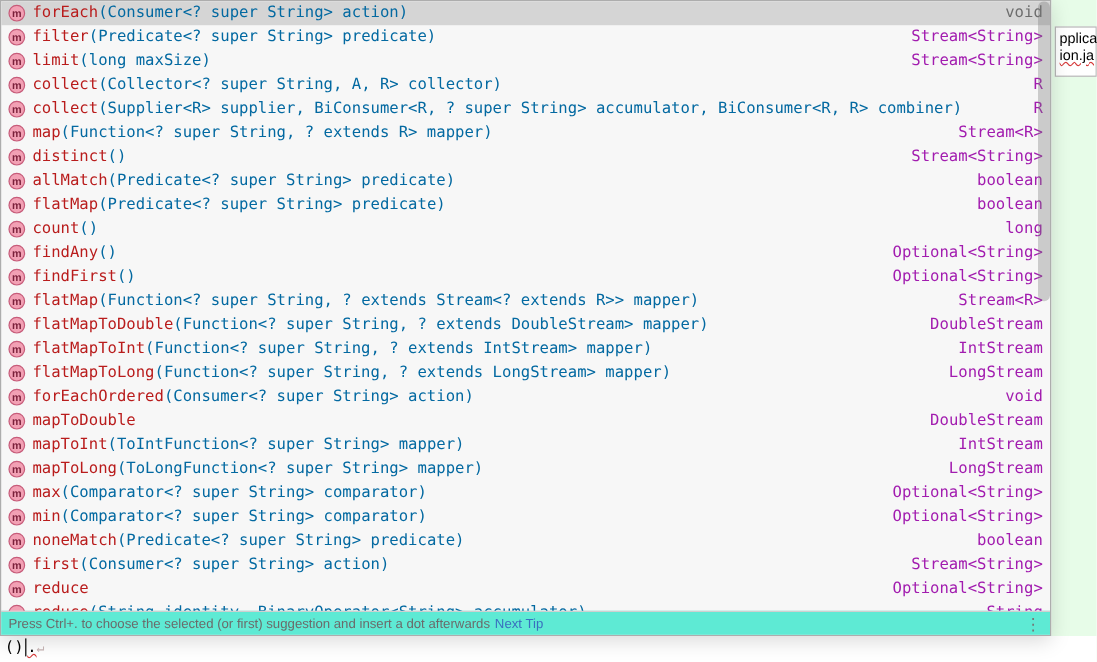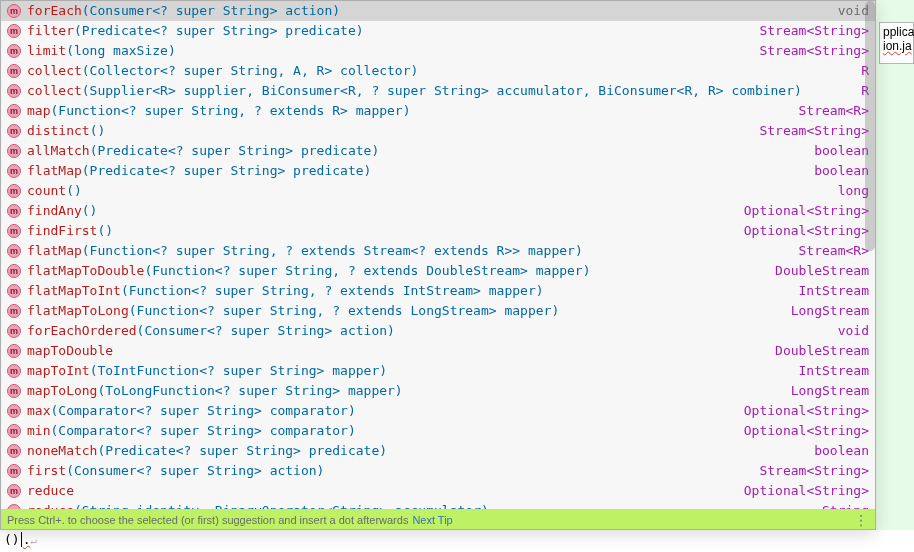--- a/index.html
+++ b/index.html
@@ -13,21 +13,21 @@
   .row { height: 20px; line-height: 20px; display: flex; align-items: center; padding: 0 6px 0 6px; white-space: nowrap; }
   .row.selected { background: #d5d5d5; }
   .icon { width: 14px; height: 14px; border-radius: 50%; background: #f2a0b4; border: 1px solid #c75c7a; color: #7a1f3a; font-size: 9px; font-weight: bold; display: inline-flex; align-items: center; justify-content: center; margin-right: 6px; flex: 0 0 auto; font-family: Arial,sans-serif; }
   .name { font-weight: normal; color: #b91c1c; }
   .params { color: #0369a1; }
   .spacer { flex: 1 1 auto; }
   .ret { color: #a21caf; text-align: right; padding-left: 8px; }
   .row.selected .ret { color: #6d6d6d; }
   .scrollbar { position: absolute; right: 0; top: 0; width: 10px; height: 508px; background: transparent; }
   .thumb { position: absolute; right: 0; top: 0; width: 10px; height: 250px; background: rgba(120,120,120,0.35); border-radius: 5px; }
-  .hint { height: 20px; border-top: 1px solid #cfcfcf; background: #bef264; display: flex; align-items: center; padding: 0 6px; font-family: -apple-system,"Segoe UI",Arial,sans-serif; font-size: 11px; color: #6b6b6b; }
+  .hint { height: 20px; border-top: 1px solid #cfcfcf; background: #5eead4; display: flex; align-items: center; padding: 0 6px; font-family: -apple-system,"Segoe UI",Arial,sans-serif; font-size: 11px; color: #6b6b6b; }
   .hint .link { color: #3a6fbf; margin-left: 4px; }
   .hint .spacer2 { flex: 1 1 auto; }
   .hint .dots { color: #777; font-size: 14px; letter-spacing: 1px; }
   .editor-line { position: absolute; left: 0; top: 530px; width: 914px; height: 22px; background: #fff; font-family: "Menlo","DejaVu Sans Mono","Consolas",monospace; font-size: 13px; padding: 2px 4px; color: #000; }
   .caret { border-left: 1px solid #000; margin: 0 1px; }
   .eol { color: #c9b7b7; font-size: 11px; }
   .squigly { text-decoration: underline wavy #d63c3c; text-decoration-thickness: 1px; }
 </style>
 </head>
 <body>

